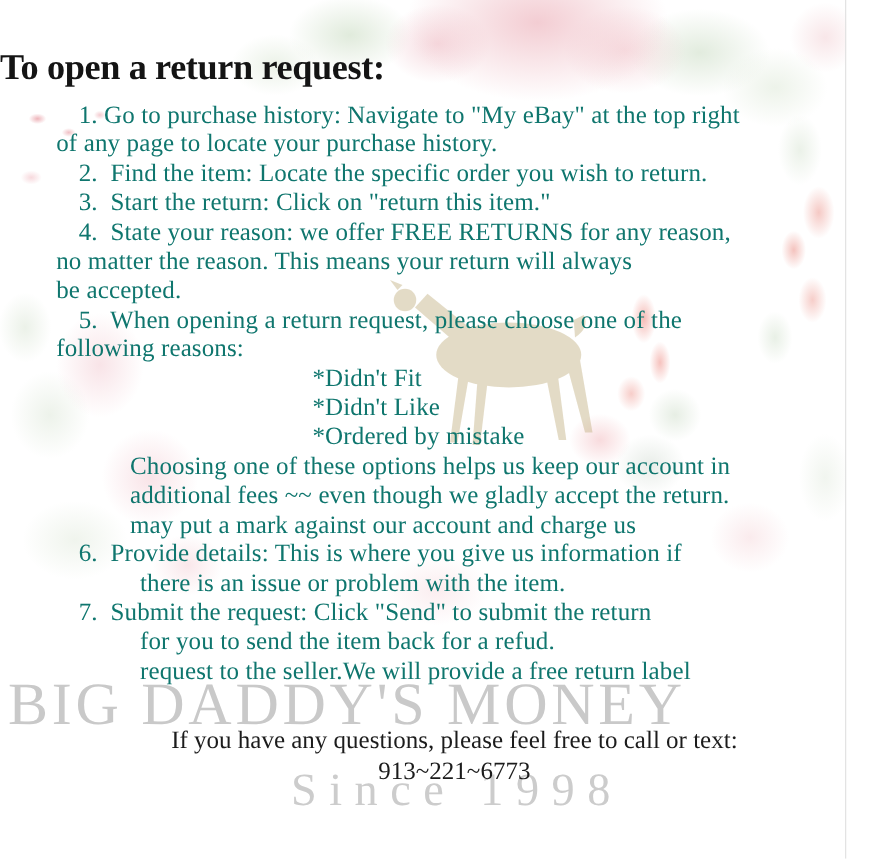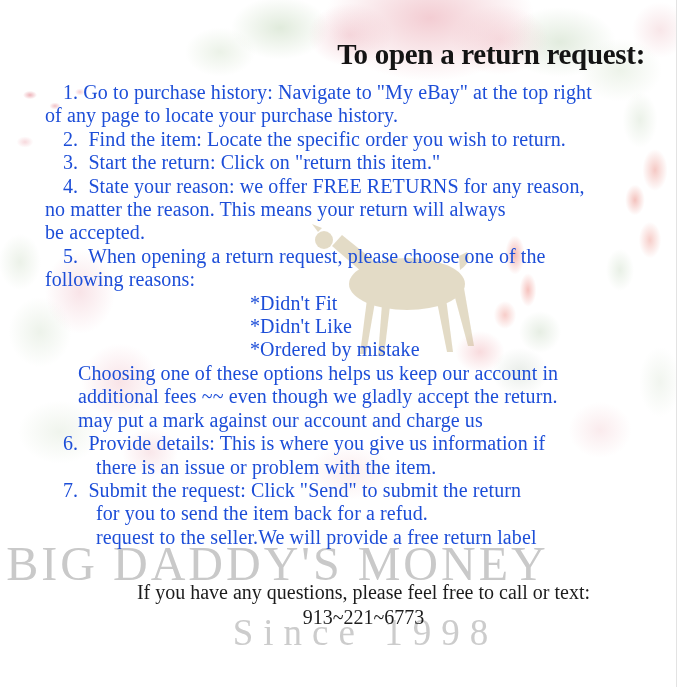--- a/index.html
+++ b/index.html
@@ -62,32 +62,32 @@
     position:absolute;top:536px;left:0;width:555px;text-align:center;
     font-size:48px;letter-spacing:3px;color:#c9c9c9;white-space:pre;
   }
   .wm-since{
     position:absolute;top:611px;left:16px;width:699px;text-align:center;
     font-size:37px;letter-spacing:10px;color:#cccccc;white-space:pre;
   }
 
   
   .title{
-    position:absolute;top:38px;left:0;width:645px;text-align:right;
+    position:absolute;top:38px;left:0;width:645px;text-align:left;
     font-size:29px;font-weight:bold;letter-spacing:-0.3px;color:#141414;
   }
   .doc{
     position:absolute;top:81px;left:0;width:676px;
-    font-size:20px;line-height:23.4px;color:#1d4ed8;letter-spacing:0.1px;
+    font-size:20px;line-height:23.4px;color:#0f766e;letter-spacing:0.1px;
   }
   .line{white-space:pre;}
   .i-num{padding-left:63px;}
   .i-cont{padding-left:45px;}
-  .i-cont2{padding-left:96px;}
-  .i-para{padding-left:78px;}
+  .i-cont2{padding-left:96px;margin-left:16px;}
+  .i-para{padding-left:104px;}
   .i-star{padding-left:250px;}
   .contact{
     position:absolute;top:580px;left:0;width:699px;text-align:center;
     font-size:20px;line-height:25px;color:#1c1c1c;transform:translateX(14px);
   }
 </style>
 </head>
 <body>
 
 <div class="canvas">

